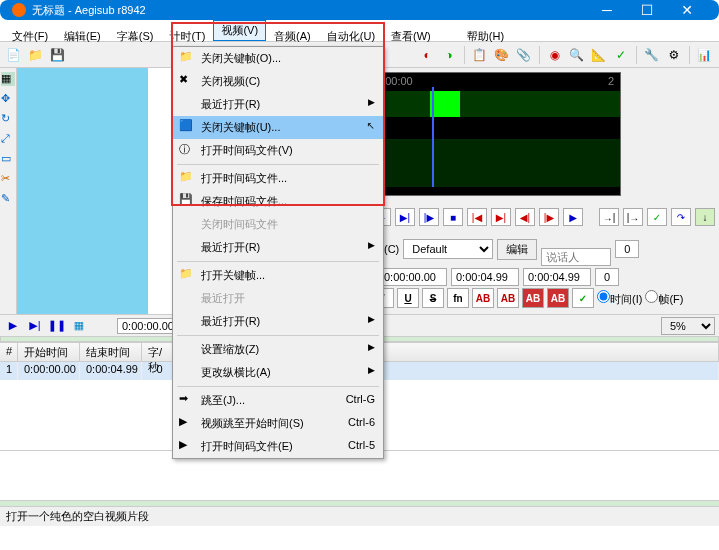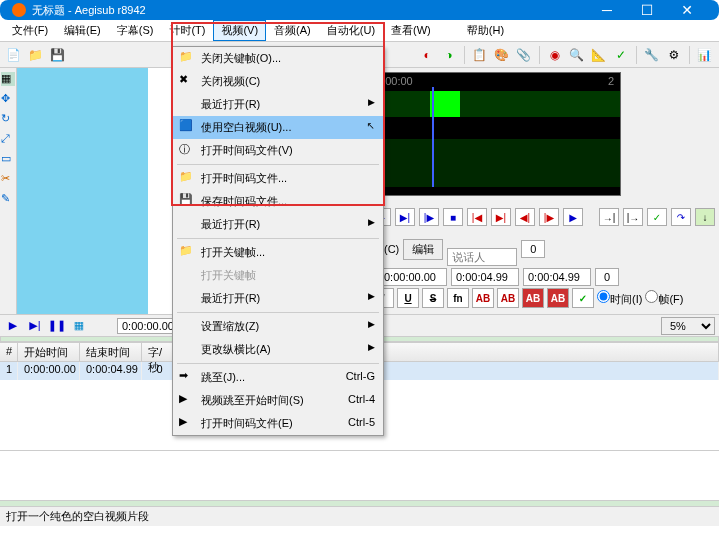--- a/index.html
+++ b/index.html
@@ -4,21 +4,21 @@
 <style>
 * { box-sizing: border-box; margin: 0; padding: 0; font-family: "Microsoft YaHei", sans-serif; font-size: 11px; }
 body { width: 719px; height: 550px; background: #fff; overflow: hidden; }
 
 .titlebar { background: #0078d7; color: #fff; height: 20px; display: flex; align-items: center; padding: 0 12px; border-radius: 8px; }
 .titlebar .icon { width: 14px; height: 14px; background: #ff6b00; border-radius: 50%; margin-right: 6px; }
 .titlebar .title { flex: 1; font-size: 11px; }
 .titlebar .winbtn { width: 40px; text-align: center; font-size: 14px; }
 
 .menubar { background: #fff; height: 22px; display: flex; border-bottom: 1px solid #ccc; padding: 0 4px; }
-.menubar .menuitem { padding: 3px 8px; cursor: pointer; }
+.menubar .menuitem { padding: 9px 8px; cursor: pointer; }
 .menubar .menuitem.active { background: #e5f3ff; border: 1px solid #0078d7; padding: 2px 7px; }
 .menubar .sep { width: 20px; }
 
 .toolbar { background: #f0f0f0; height: 26px; display: flex; align-items: center; padding: 0 4px; gap: 2px; border-bottom: 1px solid #ccc; }
 .tbtn { width: 20px; height: 20px; display: flex; align-items: center; justify-content: center; font-size: 12px; }
 .tsep { width: 1px; height: 18px; background: #ccc; margin: 0 3px; }
 
 .main { display: flex; height: 246px; }
 .leftstrip { width: 20px; background: #f0f0f0; display: flex; flex-direction: column; align-items: center; padding-top: 4px; gap: 6px; border-right: 1px solid #ccc; }
 .leftstrip div { width: 14px; height: 14px; }
@@ -106,47 +106,50 @@
   <div class="ditem">
       <span class="dicon">✖</span>
       <span>关闭视频(C)</span>
     </div>
   <div class="ditem">
       <span>最近打开(R)</span>
       <span class="arrow">▶</span>
     </div>
   <div class="ditem sel">
       <span class="dicon">🟦</span>
-      <span>使用空白视频(U)...</span>
+      <span>关闭关键帧(U)...</span>
       <span style="font-size:10px">↖</span>
     </div>
   <div class="ditem">
       <span class="dicon">ⓘ</span>
       <span>打开时间码文件(V)</span>
     </div>
   <div class="dsep"></div>
   <div class="ditem">
       <span class="dicon">📁</span>
       <span>打开时间码文件...</span>
     </div>
   <div class="ditem">
       <span class="dicon">💾</span>
       <span>保存时间码文件...</span>
     </div>
+  <div class="ditem dis">
+      <span>关闭时间码文件</span>
+    </div>
   <div class="ditem">
       <span>最近打开(R)</span>
       <span class="arrow">▶</span>
     </div>
   <div class="dsep"></div>
   <div class="ditem">
       <span class="dicon">📁</span>
       <span>打开关键帧...</span>
     </div>
   <div class="ditem dis">
-      <span>打开关键帧</span>
+      <span>最近打开</span>
     </div>
   <div class="ditem">
       <span>最近打开(R)</span>
       <span class="arrow">▶</span>
     </div>
   <div class="dsep"></div>
   <div class="ditem">
       <span>设置缩放(Z)</span>
       <span class="arrow">▶</span>
     </div>
@@ -156,21 +159,21 @@
     </div>
   <div class="dsep"></div>
   <div class="ditem">
       <span class="dicon">➡</span>
       <span>跳至(J)...</span>
       <span>Ctrl-G</span>
     </div>
   <div class="ditem">
       <span class="dicon">▶</span>
       <span>视频跳至开始时间(S)</span>
-      <span>Ctrl-4</span>
+      <span>Ctrl-6</span>
     </div>
   <div class="ditem">
       <span class="dicon">▶</span>
       <span>打开时间码文件(E)</span>
       <span>Ctrl-5</span>
     </div>
 </div>
 
 <div class="toolbar">
   <div class="tbtn">📄</div>
@@ -241,20 +244,21 @@
       <div class="acbtn" style="color:#0a0">✓</div>
       <div class="acbtn" style="color:#00c">↷</div>
       <div class="acbtn lime">↓</div>
     </div>
 
     <div class="editrow">
       <label class="chk">
           <input type="checkbox" style="">
           <span>注释(C)</span>
         </label>
+      <select style="width:90px"><option>Default</option></select>
       <button style="padding:2px 8px;border:1px solid #aaa;background:#eee">编辑</button>
       <input type="text" style="width: 70px; margin-top: 16px;" placeholder="说话人">
       <input type="text" style="width: 24px; text-align: center;" value="0">
     </div>
 
     <div class="editrow">
       <input type="text" style="width: 28px; text-align: center;" value="0">
       <input type="text" style="width: 68px;" value="0:00:00.00">
       <input type="text" style="width: 68px;" value="0:00:04.99">
       <input type="text" style="width: 68px;" value="0:00:04.99">

